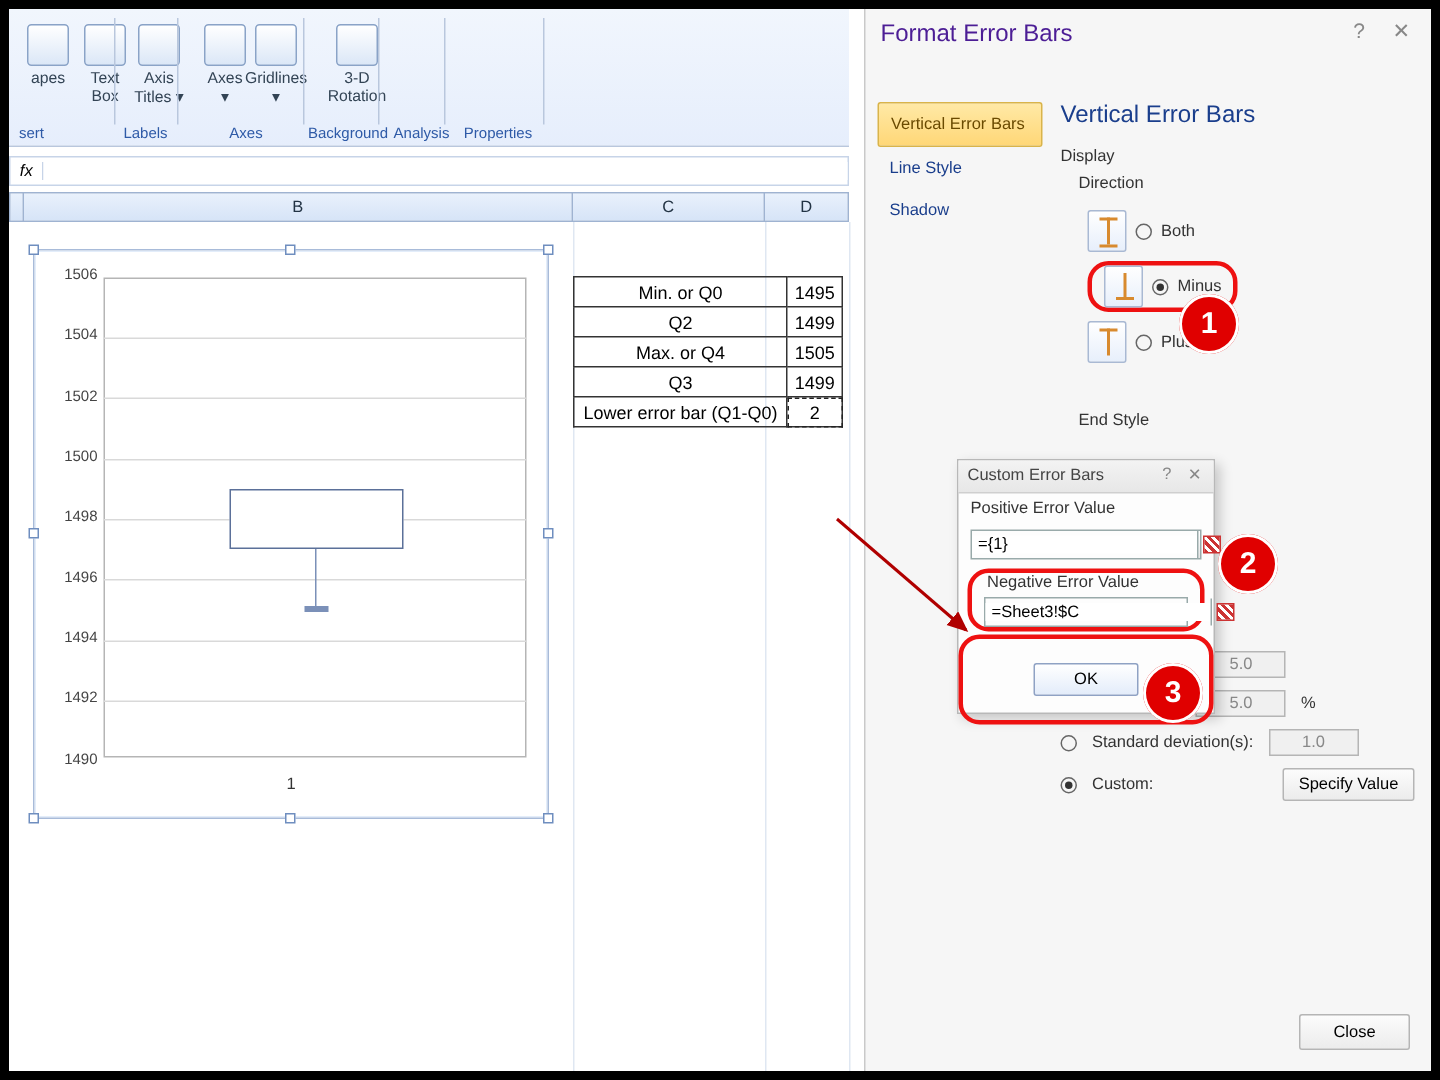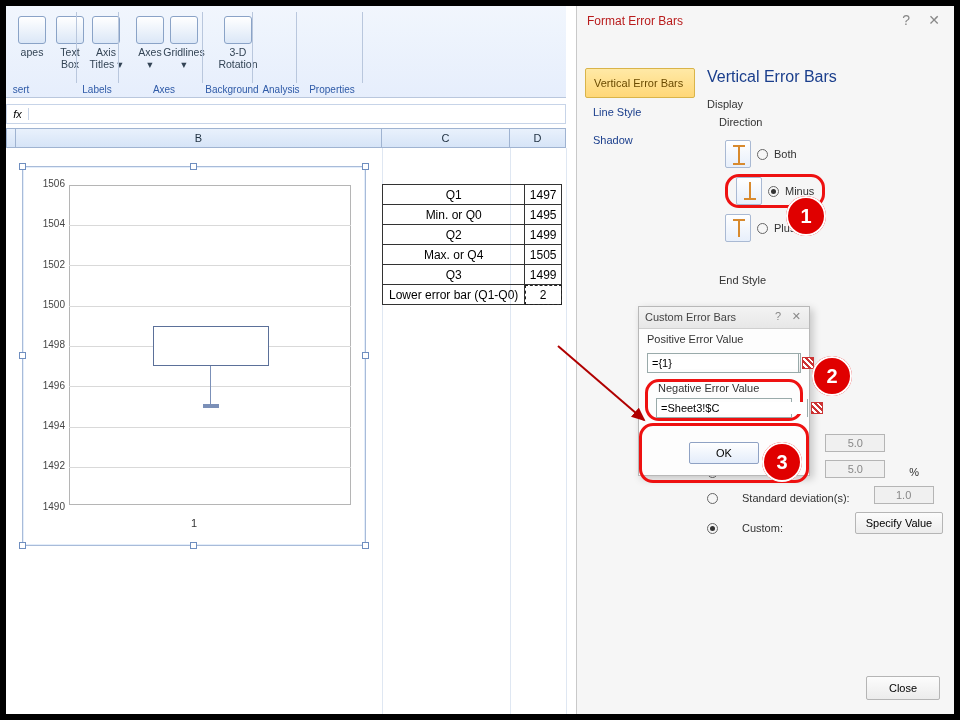--- a/index.html
+++ b/index.html
@@ -42,41 +42,41 @@
   .xcat { position:absolute; bottom:16px; left:0; right:0; text-align:center; font-size:11px; color:#333; }
 
   
   .dtable { position:absolute; left:376px; top:178px; width:180px; border:1px solid #333; border-collapse:collapse; font-size:12px; }
   .dtable td { border:1px solid #333; padding:2px 4px; text-align:center; height:20px; }
   .dtable td.lab { text-align:center; }
   .marquee { outline:1.5px dashed #222; outline-offset:-1px; }
 
   
   .pane { position:absolute; right:0; top:0; bottom:0; width:378px; background:#f6f6f6; border-left:1px solid #c9c9c9; }
-  .pane-title { position:absolute; left:10px; top:8px; font-size:12px; color:#b91c1c; }
+  .pane-title { position:absolute; left:10px; top:8px; font-size:16px; color:#4c1d95; }
   .pane-help { position:absolute; right:44px; top:6px; color:#888; font-size:14px; }
   .pane-x { position:absolute; right:14px; top:6px; color:#888; font-size:14px; }
   .side-nav { position:absolute; left:8px; top:62px; width:110px; }
   .side-nav .tab { font-size:11px; color:#1a3e8c; padding:8px 8px; cursor:pointer; }
   .side-nav .tab.active { background:linear-gradient(#ffe9a6,#ffd777); border:1px solid #d9b44a; color:#6a4a00; border-radius:2px; }
   .pane .h1 { position:absolute; left:130px; top:62px; font-size:16px; color:#1a3e8c; }
   .pane .label { font-size:11px; color:#333; }
   .pane .grp { position:absolute; left:130px; }
 
   .dir-opt { display:flex; align-items:center; gap:6px; margin:6px 0; }
   .dir-ico { width:26px; height:28px; border:1px solid #a9b9d3; background:linear-gradient(#fff,#e7effb); border-radius:2px; position:relative; }
   .dir-ico::before { content:""; position:absolute; left:12px; top:4px; width:2px; bottom:4px; background:#d88a2e; }
   .dir-ico.both::after, .dir-ico.minus::after, .dir-ico.plus::after { content:""; position:absolute; left:7px; width:12px; height:2px; background:#d88a2e; }
   .dir-ico.both::after { top:4px; box-shadow:0 18px 0 #d88a2e; }
   .dir-ico.minus::after { bottom:4px; }
   .dir-ico.plus::after { top:4px; }
   .radio { width:11px; height:11px; border:1px solid #666; border-radius:50%; display:inline-block; position:relative; }
   .radio.sel::after { content:""; position:absolute; left:2px; top:2px; width:5px; height:5px; background:#333; border-radius:50%; }
 
-  .amt-row { display:flex; align-items:flex-end; gap:24px; font-size:11px; color:#333; margin:8px 0; }
+  .amt-row { display:flex; align-items:center; gap:10px; font-size:11px; color:#333; margin:8px 0; }
   .amt-row input { width:60px; height:18px; font-size:11px; border:1px solid #b5b5b5; background:#f0f0f0; color:#888; text-align:center; }
   .redring { border:3px solid #e11; border-radius:14px; padding:0 8px; }
   .callnum { position:absolute; width:40px; height:40px; border-radius:50%; background:#e00000; color:#fff; font-weight:bold; display:flex; align-items:center; justify-content:center; font-size:20px; box-shadow:0 0 0 2px #fff inset; }
 
   
   .minidlg { position:absolute; left:632px; top:300px; width:172px; height:170px; background:#fdfdfd; border:1px solid #b8b8b8; box-shadow:3px 3px 8px rgba(0,0,0,.2); }
   .minidlg .tb { height:22px; background:linear-gradient(#f3f3f3,#e7e7e7); border-bottom:1px solid #cfcfcf; font-size:11px; color:#444; padding:4px 6px; position:relative; }
   .minidlg .tb .q { position:absolute; right:28px; top:3px; color:#888; }
   .minidlg .tb .x { position:absolute; right:8px; top:3px; color:#888; }
   .minidlg .fld { padding:4px 8px; font-size:11px; color:#333; }
@@ -175,24 +175,20 @@
 
   <div class="box" style="left:130px;width:116px;top:159px;height:40px"></div>
 
   <div class="wtick" style="left:187px;top:199px;height:40px"></div>
   <div style="position:absolute;left:180px;top:237px;width:16px;height:4px;border-top:2px solid #7b90b8;border-bottom:2px solid #7b90b8"></div>
   <div class="xcat">1</div>
 </div>
 
 <table class="dtable">
   <tbody>
-        <tr>
-          <td class="lab">Q1</td>
-          <td>1497</td>
-        </tr>
   <tr>
           <td class="lab">Min. or Q0</td>
           <td>1495</td>
         </tr>
   <tr>
           <td class="lab">Q2</td>
           <td>1499</td>
         </tr>
   <tr>
           <td class="lab">Max. or Q4</td>

